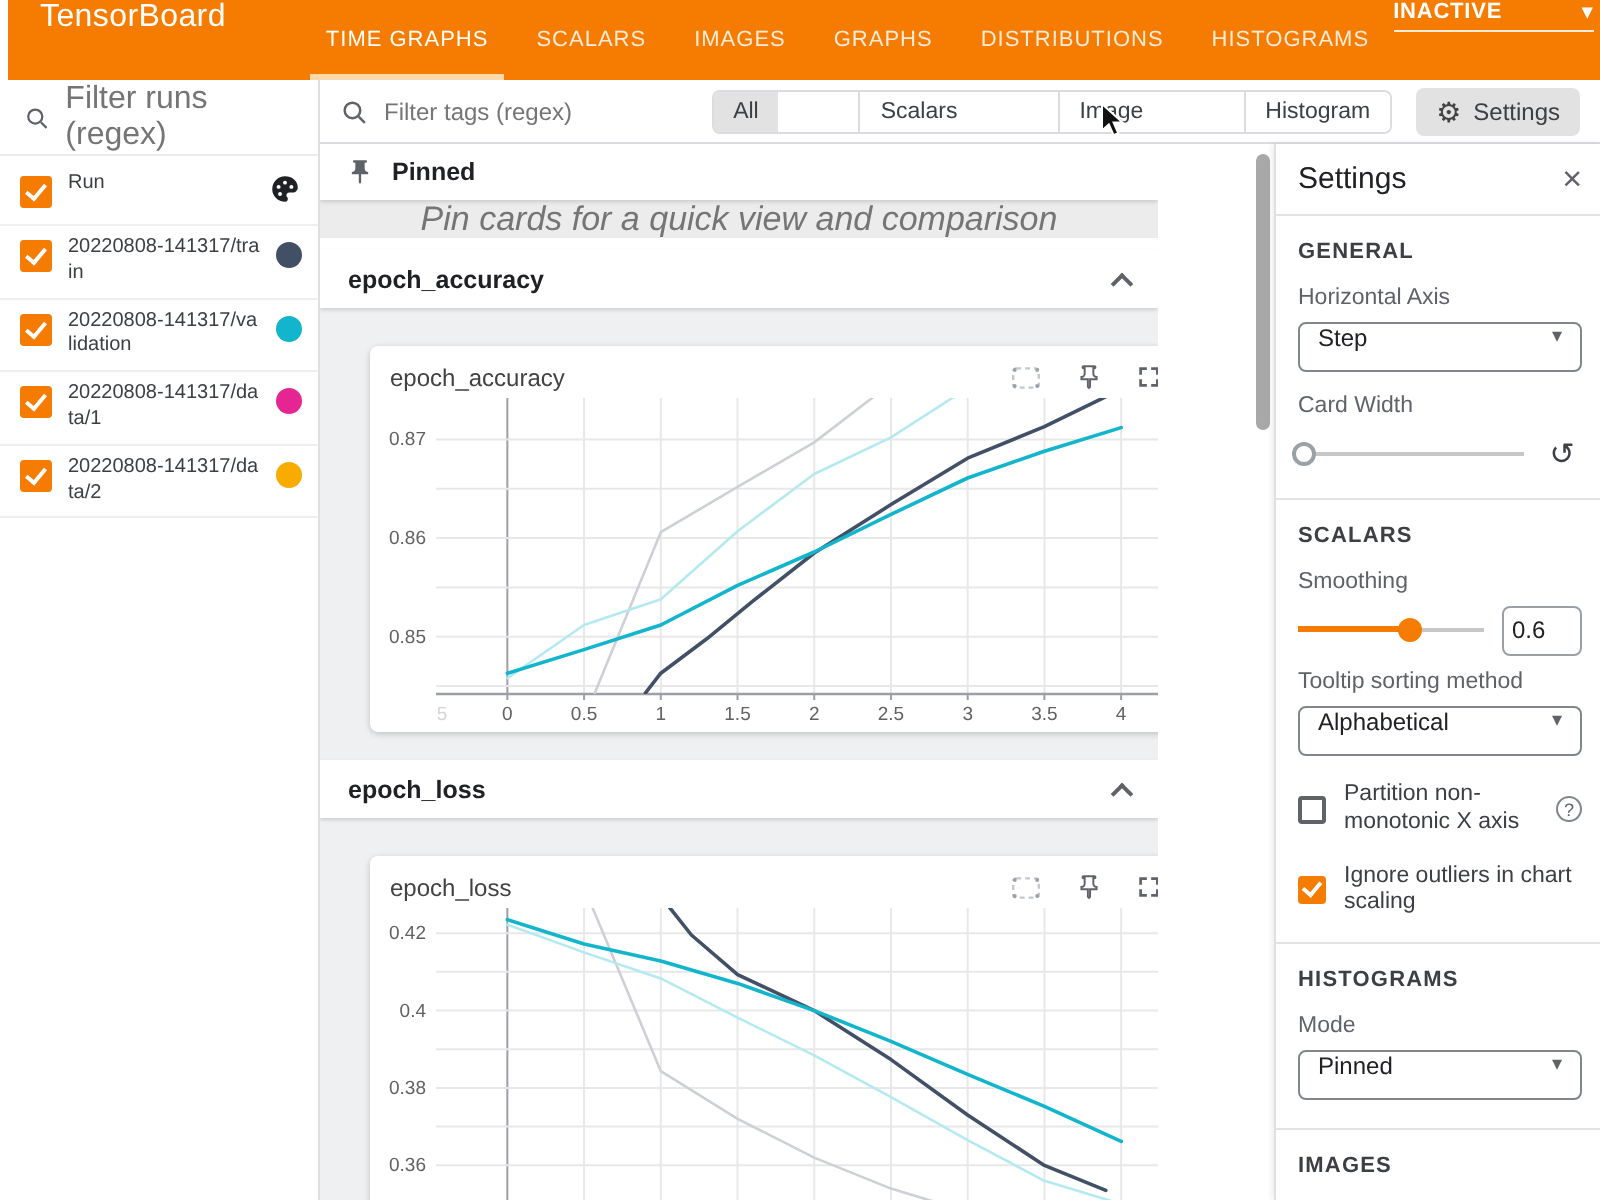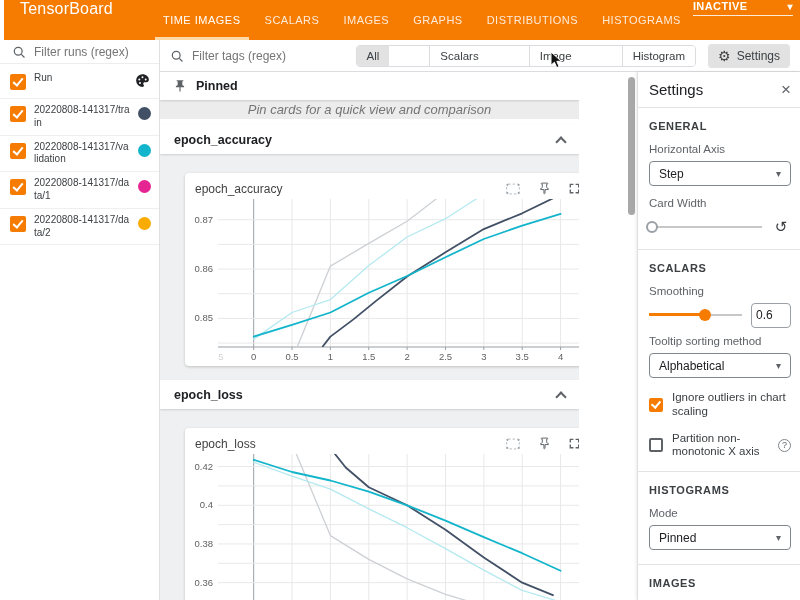--- a/index.html
+++ b/index.html
@@ -12,21 +12,21 @@
   .tabs{display:flex;height:100%;margin-left:38px;}
   .tab{display:flex;align-items:center;padding:0 12px;font-size:11px;font-weight:500;letter-spacing:.5px;color:rgba(255,255,255,.85);position:relative;cursor:pointer;white-space:nowrap;}
   .tab.active{color:#fff;}
   .tab.active::after{content:"";position:absolute;left:4px;right:4px;bottom:0;height:3px;background:#ffd9a8;}
   .hdr-right{margin-left:auto;display:flex;align-items:center;margin-right:12px;}
   .run-sel{width:100px;display:flex;justify-content:space-between;align-items:center;border-bottom:1px solid rgba(255,255,255,.85);padding-bottom:3px;font-size:11px;font-weight:700;letter-spacing:.4px;}
 
   
   .sidebar{position:absolute;left:0;top:40px;width:160px;height:560px;background:#fff;border-right:1px solid #e0e0e0;}
   .srow{display:flex;align-items:center;gap:8px;padding:0 12px;border-bottom:1px solid #ededed;color:#757575;}
-  .side-search{height:24px;font-size:12px;text-align:right;}
+  .side-search{height:38px;font-size:16px;}
   .run-row{display:flex;align-items:flex-start;gap:8px;padding:5px 8px 5px 10px;border-bottom:1px solid #efefef;}
   .run-label{flex:1;font-size:10px;color:#3c4043;line-height:1.28;word-break:break-all;}
   .dot{width:13px;height:13px;border-radius:50%;flex:none;margin-top:3px;}
   .cb{width:16px;height:16px;border-radius:2px;flex:none;position:relative;cursor:pointer;margin-top:2px;}
   .cb.checked{background:#f57c00;}
   .cb.checked::after{content:"";position:absolute;left:5px;top:2px;width:4px;height:8px;border:solid #fff;border-width:0 2px 2px 0;transform:rotate(40deg);}
   .cb.unchecked{border:2px solid #5f6368;background:#fff;}
 
   
   .toolbar{position:absolute;left:160px;top:40px;width:640px;height:32px;background:#fff;border-bottom:1px solid #dadce0;display:flex;align-items:center;padding:0 10px;gap:12px;}
@@ -35,21 +35,21 @@
   .chip{display:flex;align-items:center;padding:0 10px;border-left:1px solid #dadce0;cursor:pointer;background:#fff;white-space:nowrap;}
   .chip:first-child{border-left:none;}
   .chip.selected{background:#e2e2e2;}
   .settings-btn{height:24px;background:#e2e2e2;border-radius:4px;display:flex;align-items:center;gap:6px;padding:0 10px;font-size:12px;font-weight:500;color:#3c4043;cursor:pointer;}
   .gear{font-size:14px;line-height:1;color:#424242;}
 
   
   .main{position:absolute;left:160px;top:72px;width:419px;height:528px;background:#eff0f1;overflow:hidden;}
   .pinned-bar{height:28px;background:#fff;display:flex;align-items:center;gap:9px;padding:0 13px;box-shadow:0 1px 2px rgba(0,0,0,.14);position:relative;z-index:3;}
   .pinned-title{font-size:12.5px;font-weight:700;color:#202124;}
-  .hint{height:25px;background:#ececec;display:flex;align-items:center;justify-content:center;font-size:13px;font-style:italic;color:#757575;border-bottom:6px solid #fff;}
+  .hint{height:25px;background:#ececec;display:flex;align-items:center;justify-content:center;font-size:17px;font-style:italic;color:#757575;border-bottom:6px solid #fff;}
   .sec-head{height:29px;background:#fff;display:flex;align-items:center;justify-content:space-between;padding:0 14px;box-shadow:0 1px 2px rgba(0,0,0,.14);position:relative;z-index:2;cursor:pointer;}
   .sec-title{font-size:12.5px;font-weight:700;color:#202124;}
   .chev-up{width:8px;height:8px;border-top:2px solid #5f6368;border-right:2px solid #5f6368;transform:rotate(-45deg);margin-top:4px;}
   .sec-body{padding:19px 0 14px 25px;}
   .card{width:427px;background:#fff;border-radius:4px;box-shadow:0 1px 3px rgba(0,0,0,.2);}
   .card-head{height:24px;display:flex;align-items:center;padding:7px 10px 0 10px;}
   .card-title{flex:1;font-size:12px;color:#424242;}
   .card-icons{display:flex;align-items:center;gap:17px;}
   .cicon{cursor:pointer;display:flex;align-items:center;}
   .chart{width:420px;height:169px;}
@@ -59,21 +59,21 @@
   .sthumb{position:absolute;left:0;top:5px;width:7px;height:138px;border-radius:4px;background:#a8a8a8;cursor:pointer;}
 
   
   .panel{position:absolute;left:637px;top:72px;width:163px;height:528px;background:#fff;border-left:1px solid #e0e0e0;box-shadow:-1px 0 3px rgba(0,0,0,.08);padding:0 9px 0 11px;overflow:hidden;}
   .p-head{height:35px;display:flex;align-items:center;justify-content:space-between;}
   .p-title{font-size:15px;color:#202124;}
   .close-x{font-size:17px;color:#5f6368;cursor:pointer;line-height:1;}
   .div{border:none;border-top:1px solid #e3e3e3;margin:0 -9px 0 -11px;}
   .grp-label{font-size:11px;font-weight:700;letter-spacing:.6px;color:#3c4043;margin-top:12px;}
   .ctl-label{font-size:11.5px;color:#5f6368;margin-top:11px;}
-  .select{height:25px;border:1px solid #80868b;border-radius:4px;display:flex;align-items:center;justify-content:space-between;padding:0 9px;font-size:12px;color:#202124;margin-top:6px;cursor:pointer;}
+  .select{height:25px;border:1px solid #80868b;border-radius:4px;display:flex;align-items:flex-start;justify-content:space-between;padding:0 9px;font-size:12px;color:#202124;margin-top:6px;cursor:pointer;}
   .caret{color:#5f6368;font-size:10px;}
   .slider-row{display:flex;align-items:center;gap:9px;margin-top:9px;height:18px;}
   .slider{position:relative;height:14px;flex:1;cursor:pointer;}
   .track{position:absolute;left:0;right:0;top:6px;height:2px;background:#c7c7c7;}
   .track-fill{position:absolute;left:0;top:5px;height:3px;background:#f57c00;}
   .thumb{position:absolute;top:1px;width:12px;height:12px;border-radius:50%;background:#f57c00;transform:translateX(-50%);}
   .thumb.hollow{background:#fff;border:2px solid #9aa0a6;}
   .reset{width:20px;text-align:center;font-size:15px;color:#3c4043;cursor:pointer;flex:none;}
   .val-box{width:40px;height:25px;border:1px solid #9aa0a6;border-radius:4px;display:flex;align-items:center;padding-left:4px;font-size:12px;color:#202124;flex:none;}
   .check-row{display:flex;align-items:center;gap:9px;margin-top:13px;}
@@ -86,21 +86,21 @@
 </style>
 </head>
 <body>
 
 <div class="app">
 
   <div class="hdr">
     <div class="logo">TensorBoard</div>
     <div class="tabs">
       <div class="tab active">
-          <span>TIME IMAGES</span>
+          <span>TIME GRAPHS</span>
         </div>
       <div class="tab">
           <span>SCALARS</span>
         </div>
       <div class="tab">
           <span>IMAGES</span>
         </div>
       <div class="tab">
           <span>GRAPHS</span>
         </div>
@@ -419,27 +419,27 @@
         <div class="thumb" style="left: 60%;"></div>
       </div>
       <div class="val-box">0.6</div>
     </div>
     <div class="ctl-label">Tooltip sorting method</div>
     <div class="select">
       <span>Alphabetical</span>
       <span class="caret">▾</span>
     </div>
     <div class="check-row">
-      <span class="cb small checked"></span>
-      <span class="check-label">Ignore outliers in chart scaling</span>
-    </div>
-    <div class="check-row">
       <span class="cb small unchecked"></span>
       <span class="check-label">Partition non-monotonic X axis</span>
       <span class="help-q">?</span>
+    </div>
+    <div class="check-row">
+      <span class="cb small checked"></span>
+      <span class="check-label">Ignore outliers in chart scaling</span>
     </div>
     <div style="height:12px"></div>
     <hr class="div">
 
     <div class="grp-label">HISTOGRAMS</div>
     <div class="ctl-label">Mode</div>
     <div class="select">
       <span>Pinned</span>
       <span class="caret">▾</span>
     </div>

